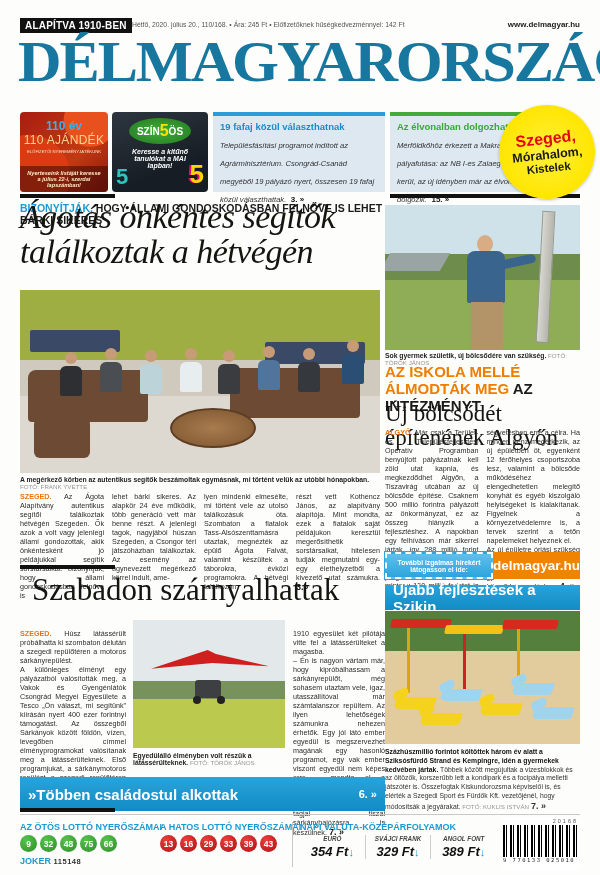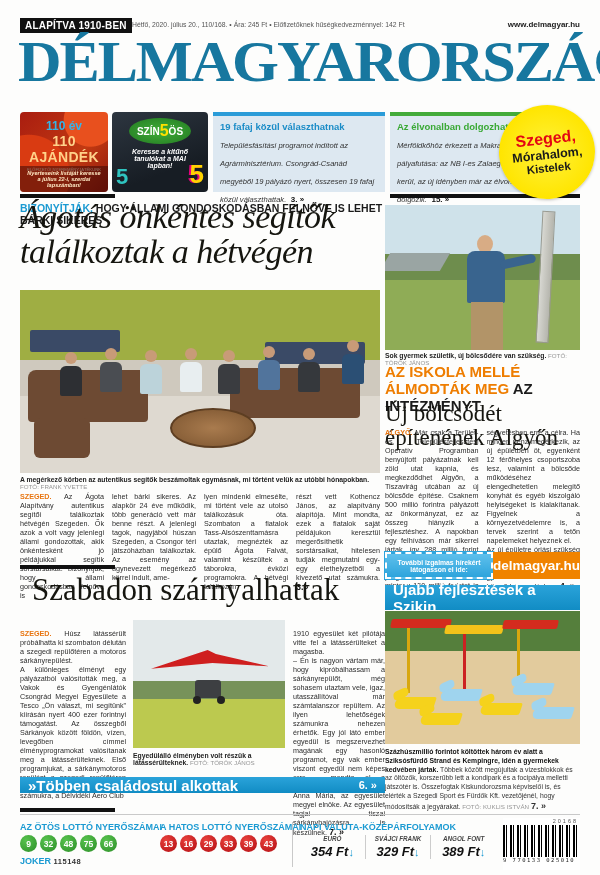--- a/index.html
+++ b/index.html
@@ -21,21 +21,21 @@
               font-weight:bold; font-size:58px; letter-spacing:-2px; color:#17779f;
               transform:scaleX(1.04); transform-origin:left; line-height:1.05; white-space:nowrap; }
 
   
   .promo1 { left:20px; top:112px; width:88px; height:80px; border-radius:4px; overflow:hidden;
             background:radial-gradient(circle at 80% 10%, #e8501e 0 26%, transparent 27%),
                        radial-gradient(circle at 10% 80%, #d93b12 0 40%, transparent 41%),
                        linear-gradient(135deg,#a91d10,#c23a12 60%,#8c170c);
             text-align:center; }
   .promo1 .l1 { margin-top:7px; color:#35b4e8; font-weight:bold; font-size:12px; }
-  .promo1 .l2 { color:#ffd28a; font-weight:bold; font-size:14px; letter-spacing:.3px; }
+  .promo1 .l2 { color:#ffd28a; font-weight:normal; font-size:12px; letter-spacing:.3px; }
   .promo1 .l3 { color:#f6e3c8; font-size:4.2px; margin-top:2px; }
   .promo1 .foot { position:absolute; bottom:0; left:0; right:0; background:rgba(60,10,5,.55);
                   color:#ffe9c4; font-size:5.6px; font-weight:bold; font-style:italic; padding:4px 5px; }
   .promo2 { left:112px; top:112px; width:96px; height:80px; border-radius:4px; overflow:hidden;
             background:linear-gradient(160deg,#2d3640,#171d24 70%); text-align:center; }
   .promo2 .pill { margin:6px auto 2px; width:62px; height:26px; background:radial-gradient(#3fae38,#247a22);
                   border-radius:50%; display:flex; align-items:center; justify-content:center; }
   .promo2 .pill .t { color:#fff; font-weight:bold; font-size:10px; }
   .promo2 .pill .five { color:#ffe000; font-size:16px; font-weight:bold; }
   .promo2 .msg { color:#fff; font-style:italic; font-weight:bold; font-size:7px; padding:2px 10px; }
@@ -126,21 +126,21 @@
   .dm-banner { left:385px; top:552px; width:195px; height:27px; display:flex; }
   .dm-banner .left { flex:1.15; background:linear-gradient(#5fc0ec,#2da4dc); border:2px dashed #fff;
                      outline:1px solid #2da4dc; color:#fff; font-weight:bold; font-size:6.8px;
                      display:flex; align-items:center; justify-content:center; text-align:center; padding:0 4px; }
   .dm-banner .right { flex:1; background:#f08300; color:#fff; font-weight:bold; font-size:13.5px;
                       display:flex; align-items:center; justify-content:center; }
 
   .bluebanner { background:linear-gradient(#2aa3da,#118cc4); color:#fff; font-weight:bold;
                 display:flex; align-items:center; padding:0 8px; }
   .sziki-banner { left:385px; top:585px; width:195px; height:25px; font-size:15px; }
-  .bottom-banner { left:20px; top:777px; width:365px; height:16px; font-size:15px; justify-content:space-between; }
+  .bottom-banner { left:20px; top:777px; width:365px; height:34px; font-size:15px; justify-content:space-between; }
   .bottom-banner .pg2 { font-size:11px; }
 
   .caption-block { font-size:6.8px; line-height:1.3; color:#333; }
   .caption-block .b { font-weight:bold; color:#111; }
   .caption-block .credit { color:#969696; font-size:6.2px; }
 
   
   .tcol1 { left:20px; top:620px; width:106px; }
   .tcol2 { left:293px; top:620px; width:92px; }
 

